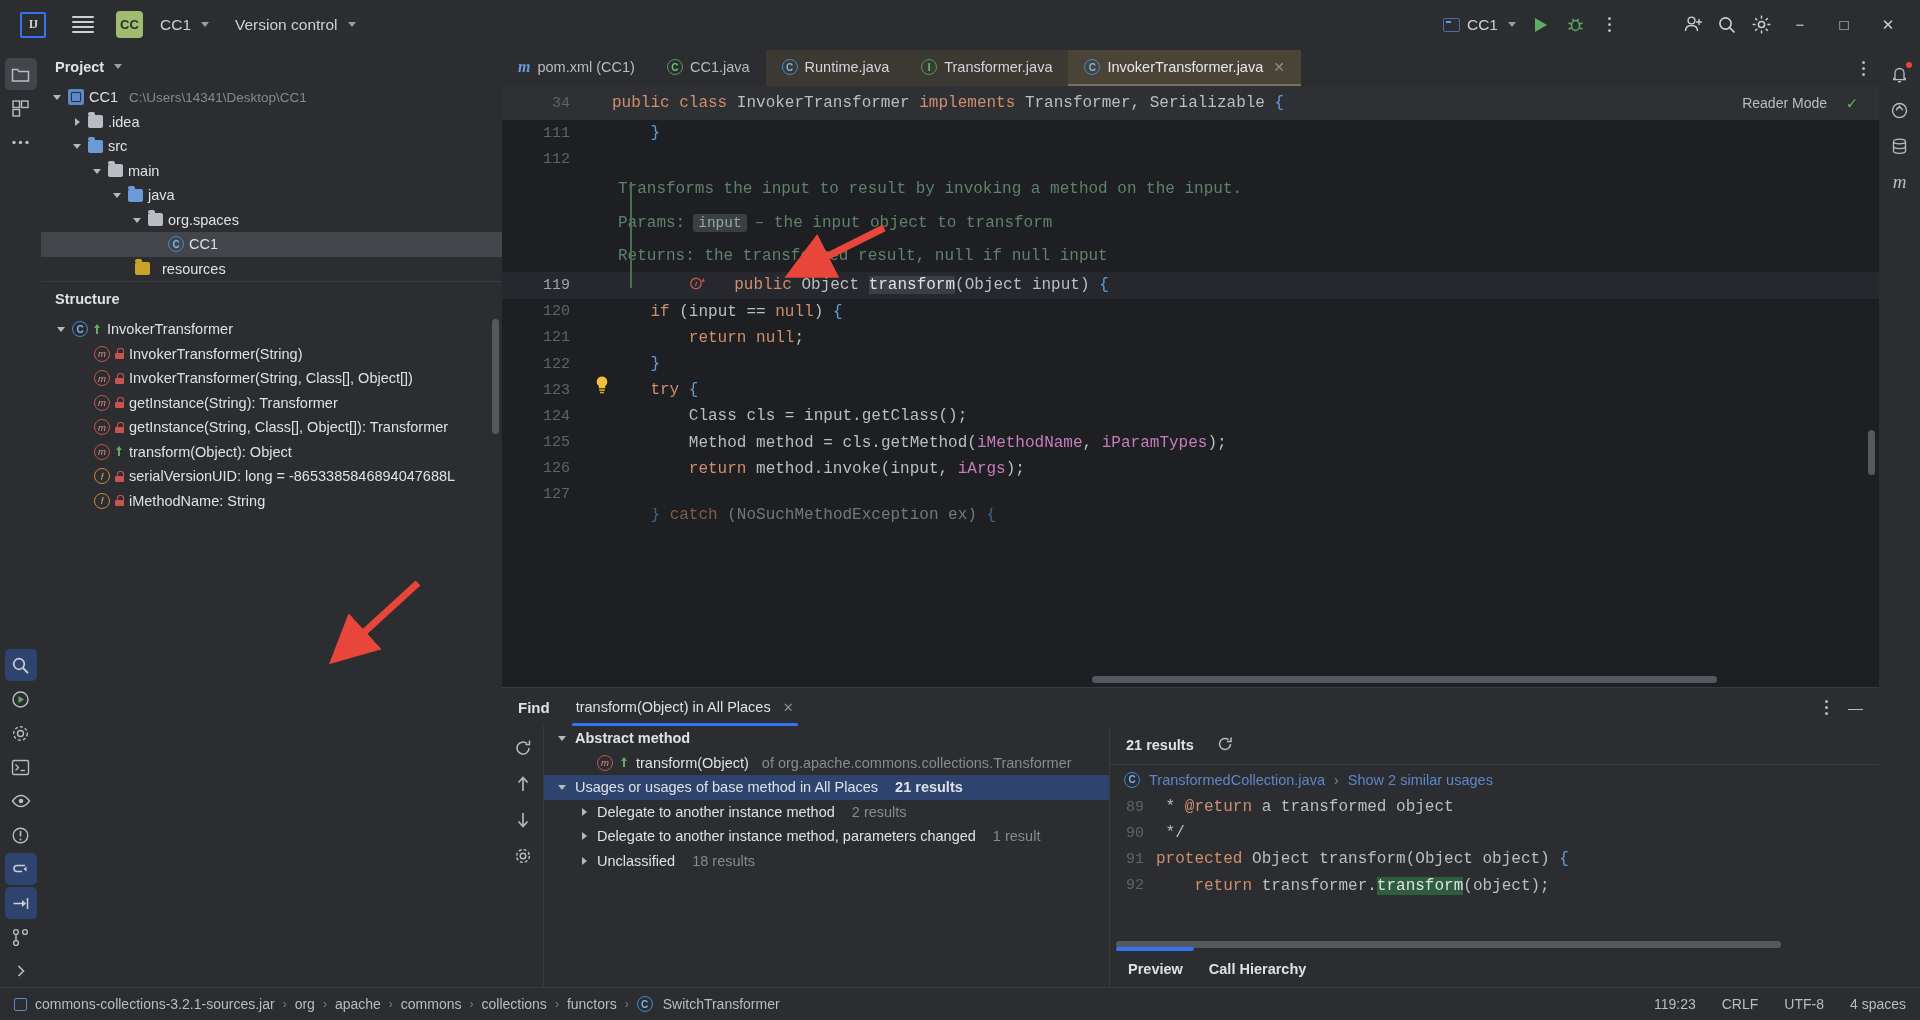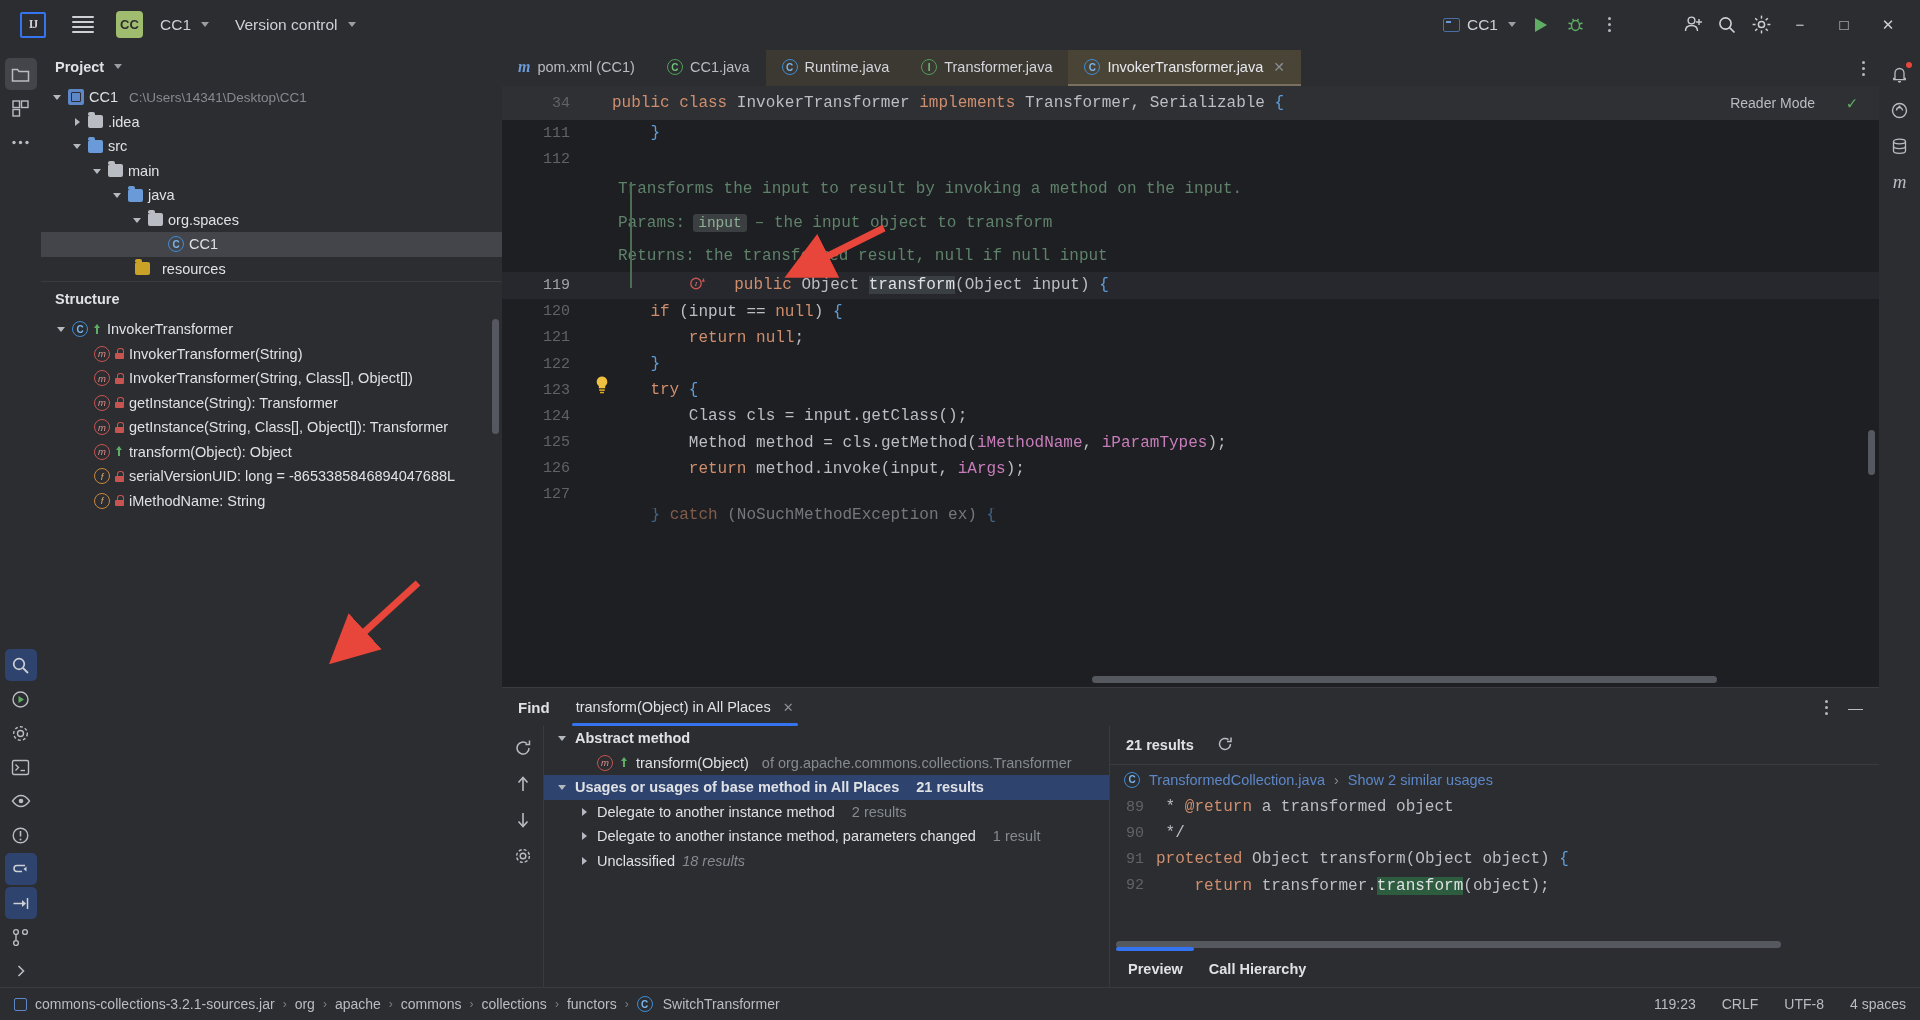--- a/index.html
+++ b/index.html
@@ -95,21 +95,21 @@
   .tab.modif{background:#3c3832;color:#d3d5db;}
   .tab.active{background:#4a4437;color:#e6e8ed;border-bottom:2px solid #7a7060;}
   .tab .x{color:#8a8e96;font-size:14px;margin-left:3px;}
   .m-ic{color:#6a9bd8;font-style:italic;font-family:"Liberation Serif",serif;font-size:16px;font-weight:600;}
   .tabbar .kebab-tab{margin-left:auto;display:flex;align-items:center;padding:0 14px;cursor:pointer;}
 
   .breadcrumb-sticky{
     height:34px;background:#2f3034;display:flex;align-items:center;
     font-family:"Liberation Mono",monospace;font-size:16px;flex:0 0 34px;position:relative;
   }
-  .rm-badge{position:absolute;right:64px;font-family:"Liberation Sans",sans-serif;font-size:14px;color:#b9bcc2;}
+  .rm-badge{position:absolute;right:52px;font-family:"Liberation Sans",sans-serif;font-size:14px;color:#b9bcc2;}
   .rm-check{position:absolute;right:22px;color:#5fad65;font-size:17px;}
 
   .codearea{flex:1;position:relative;overflow:hidden;background:#1e1f22;font-family:"Liberation Mono",monospace;font-size:16px;}
   .cline{height:26.2px;display:flex;align-items:center;white-space:pre;}
   .gut{width:84px;flex:0 0 84px;text-align:right;padding-right:16px;color:#606366;font-size:15px;}
   .gut.cur{color:#a1a3a8;}
   .cnt{padding-left:26px;}
   .cline.highlight{background:#26282e;}
   .doc{color:#5f826b;}
   .doc-chip{background:#3c3f41;color:#8fae97;padding:1px 5px;border-radius:3px;}
@@ -595,37 +595,37 @@
               </div>
               <div class="frow" style="padding-left: 34px;">
                 <span class="tarrow "></span>
                 <span class="mic">m</span>
                 <span class="upar"></span>
                 <span>transform(Object)</span>
                 <span class="dim" style="margin-left: 6px;">of org.apache.commons.collections.Transformer</span>
               </div>
               <div class="frow selrow" style="padding-left: 12px;">
                 <span class="tarrow down"></span>
-                <span style="font-weight: 700;">Usages or usages of base method in All Places</span>
+                <span style="font-weight: 400;">Usages or usages of base method in All Places</span>
                 <span style="margin-left: 10px;">21 results</span>
               </div>
               <div class="frow" style="padding-left: 34px;">
                 <span class="tarrow right"></span>
                 <span>Delegate to another instance method</span>
                 <span class="dim" style="margin-left: 10px;">2 results</span>
               </div>
               <div class="frow" style="padding-left: 34px;">
                 <span class="tarrow right"></span>
                 <span>Delegate to another instance method, parameters changed</span>
                 <span class="dim" style="margin-left: 10px;">1 result</span>
               </div>
               <div class="frow" style="padding-left: 34px;">
                 <span class="tarrow right"></span>
                 <span>Unclassified</span>
-                <span class="dim" style=" font-style: italic;">18 results</span>
+                <span class="dim" style="margin-left: 10px;">18 results</span>
               </div>
             </div>
 
           <div class="find-prev">
             <div class="prev-head">
               <span>21 results</span>
               <span>
                 <svg width="18" height="18" viewBox="0 0 18 18">
                     <path d="M14.5 9a5.5 5.5 0 11-2-4.3" stroke="#b9bcc2" stroke-width="1.5" fill="none"></path>
                     <path d="M15 2.5v4h-4" stroke="#b9bcc2" stroke-width="1.5" fill="none"></path>

